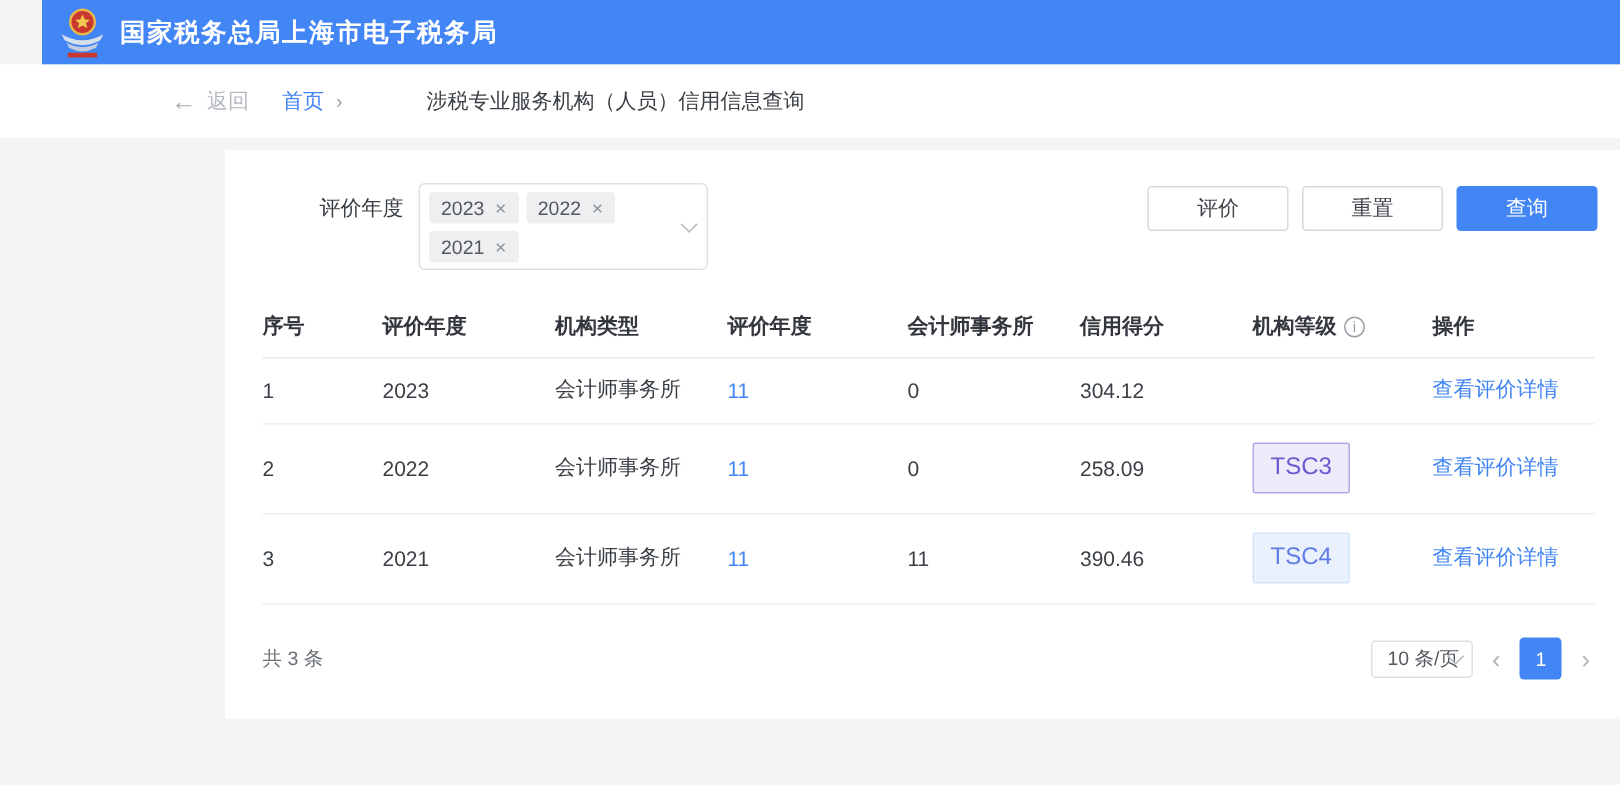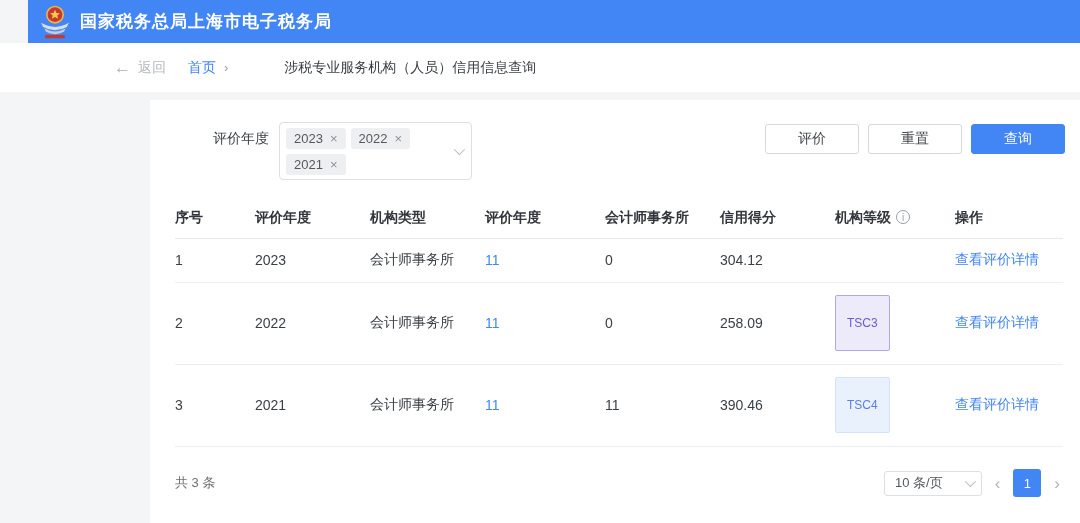--- a/index.html
+++ b/index.html
@@ -81,35 +81,35 @@
     text-align:left; font-size:14px; color:#3a3f45;
     padding:12px 0 13px 0; border-bottom:1px solid #eceef2; white-space:nowrap;
   }
   .link { color:#4285f4; cursor:pointer; text-decoration:none; }
   .info-ic {
     display:inline-block; width:14px; height:14px; border:1px solid #9aa0a8; border-radius:50%;
     color:#9aa0a8; font-size:10px; line-height:13px; text-align:center;
     font-weight:400; margin-left:5px; vertical-align:1px; font-style:normal;
   }
   .badge {
-    display:inline-block; font-size:12px; padding:20px 11px; border-radius:2px; line-height:14px;
+    display:inline-block; font-size:16px; padding:9px 11px; border-radius:2px; line-height:14px;
   }
   .badge.tsc3 { background:#edeafa; border:1px solid #b5a7e6; color:#6f58cf; }
   .badge.tsc4 { background:#e9f1fc; border:1px solid #d4e3f9; color:#5f7de4; }
 
   
   .tbl-footer {
     display:flex; align-items:center; justify-content:space-between;
     padding:22px 20px 0 25px;
   }
   .total-text { font-size:13px; color:#6b7077; }
   .pager { display:flex; align-items:center; gap:10px; }
   .pagesize {
     position:relative; border:1px solid #dcdfe6; border-radius:3px; background:#fff;
-    height:25px; padding:0 38px 0 10px; font-size:13px; color:#55595f;
+    height:25px; padding:0 8px 0 10px; font-size:13px; color:#55595f;
     display:flex; align-items:center; cursor:pointer;
   }
   .pagesize .select-caret { right:8px; }
   .pg-arrow { color:#aeb2b9; font-size:17px; cursor:pointer; padding:0 3px; line-height:1; }
   .pg-num {
     width:28px; height:28px; background:#4285f4; color:#fff; border-radius:3px;
     font-size:13px; display:flex; align-items:center; justify-content:center; cursor:pointer;
   }
 </style>
 </head>

